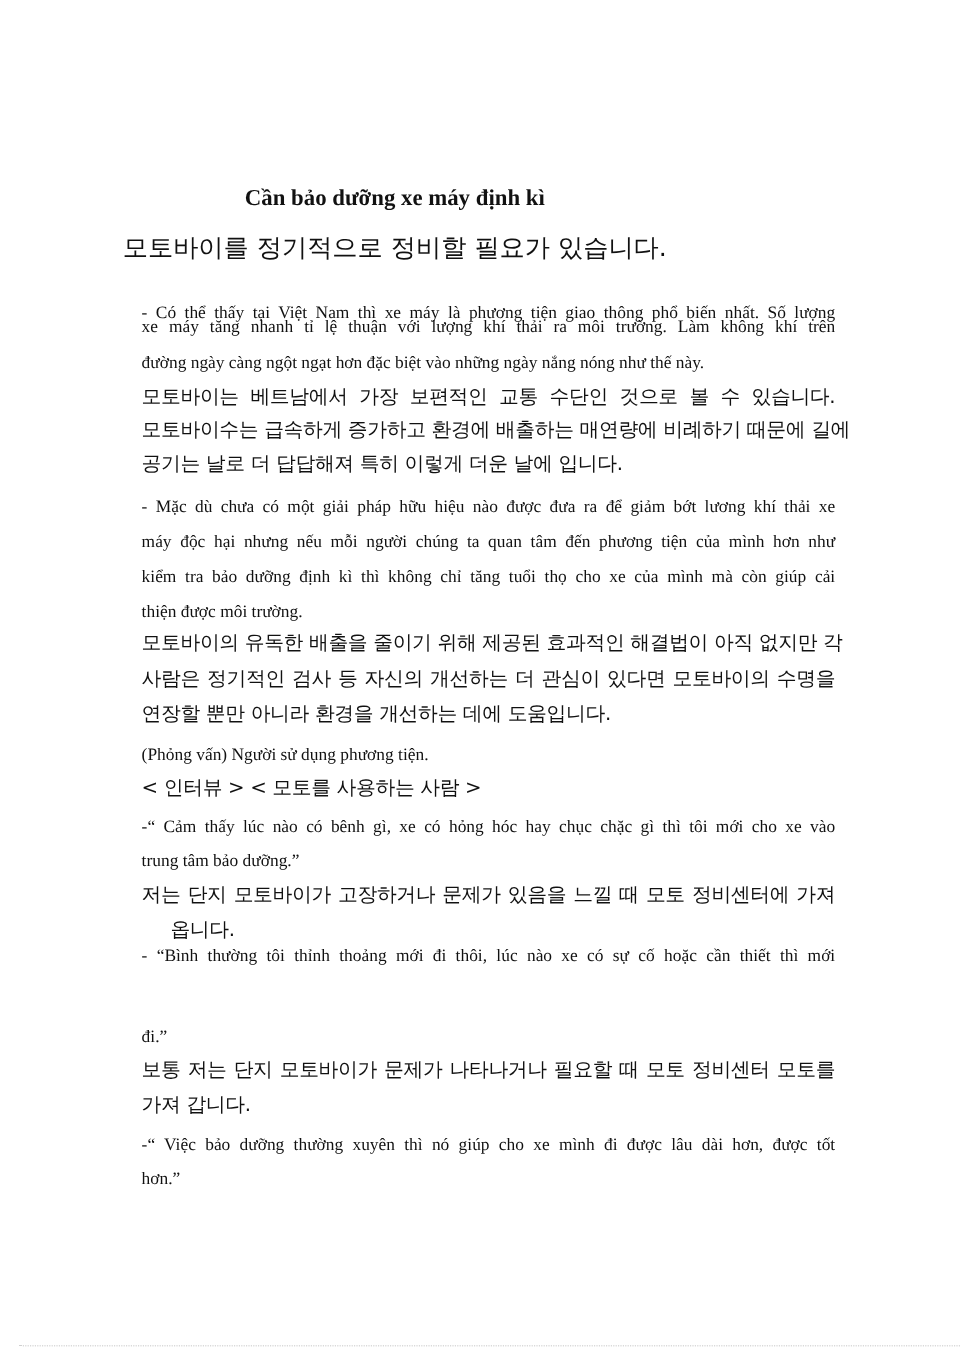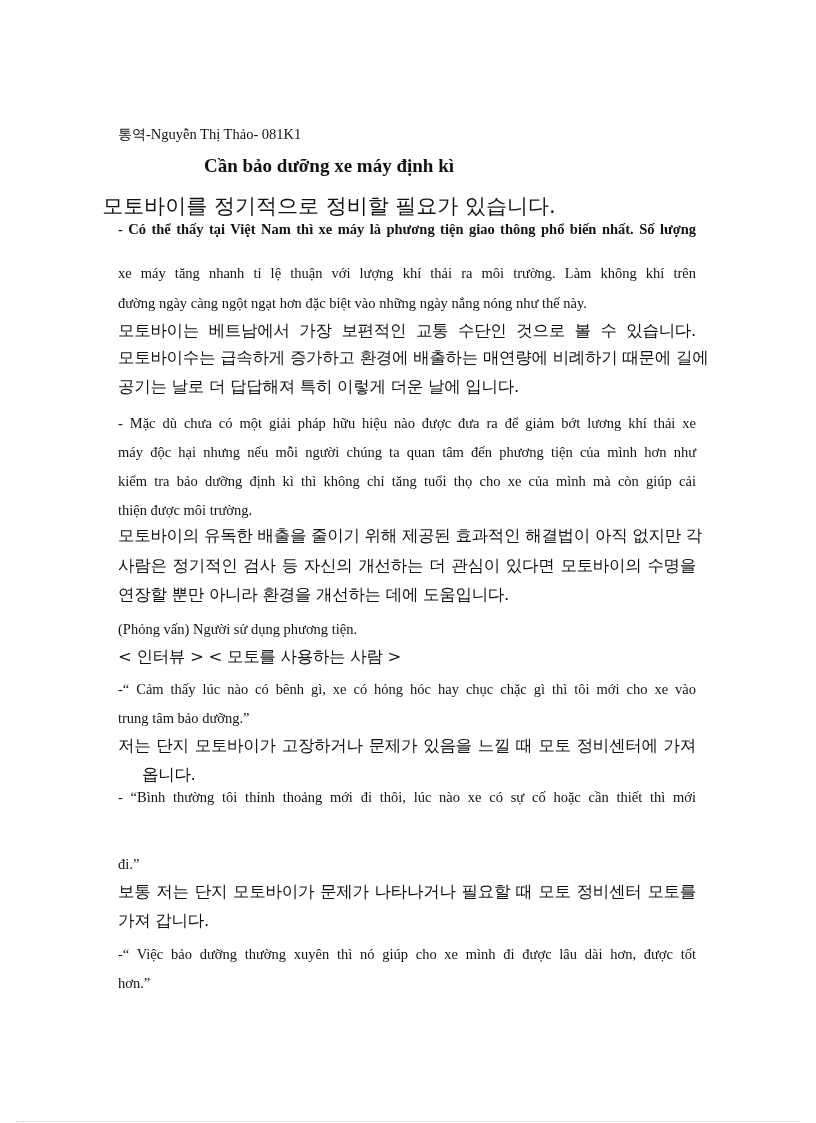--- a/index.html
+++ b/index.html
@@ -75,30 +75,27 @@
     .header-line .ko-inline {
       font-family: "DejaVu Sans", sans-serif;
       font-size: 14px;
     }
   </style>
 </head>
 <body>
 
 <div class="page">
 
-  <div class="line header-line" style="top:125px;">
-    <span class="ko-inline">통역</span><span>-Nguyễn Thị Thảo- 081K1</span>
-  </div>
 
   <div class="line center title-vi" style="top:154px;">Cần bảo dưỡng xe máy định kì</div>
 
   <div class="line center title-ko" style="top:192px;">모토바이를 정기적으로 정비할 필요가 있습니다.</div>
 
   <div>
-    <div class="line vi just" style="top:220px;font-weight:bold;">- Có thể thấy tại Việt Nam thì xe máy là phương tiện giao thông phổ biến nhất. Số lượng</div>
+    <div class="line vi just" style="top:252px;">- Có thể thấy tại Việt Nam thì xe máy là phương tiện giao thông phổ biến nhất. Số lượng</div>
     <div class="line vi just" style="top:264px;">xe máy tăng nhanh tỉ lệ thuận với lượng khí thải ra môi trường. Làm không khí trên</div>
     <div class="line vi" style="top:294px;">đường ngày càng ngột ngạt hơn đặc biệt vào những ngày nắng nóng như thế này.</div>
   </div>
 
   <div>
     <div class="line ko just" style="top:320px;">모토바이는 베트남에서 가장 보편적인 교통 수단인 것으로 볼 수 있습니다.</div>
     <div class="line ko just" style="top:347px;">모토바이수는 급속하게 증가하고 환경에 배출하는 매연량에 비례하기 때문에 길에</div>
     <div class="line ko" style="top:376px;">공기는 날로 더 답답해져 특히 이렇게 더운 날에 입니다.</div>
   </div>
 

